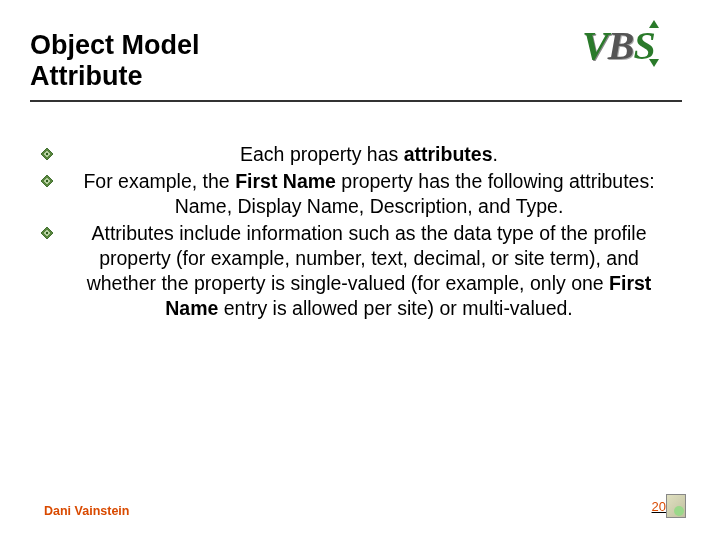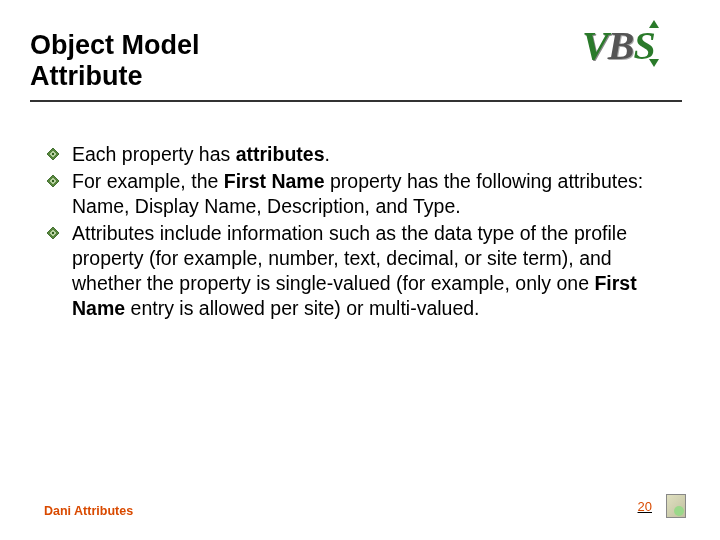--- a/index.html
+++ b/index.html
@@ -67,22 +67,23 @@
     position: absolute;
     right: -4px; bottom: 2px;
     width: 0; height: 0;
     border-left: 5px solid transparent;
     border-right: 5px solid transparent;
     border-top: 8px solid #2a7a2a;
   }
   .content {
     position: absolute;
     top: 142px;
-    left: 46px;
+    left: 40px;
     right: 48px;
+    text-align: center;
   }
   .bullet-list {
     list-style: none;
     padding: 0;
     margin: 0;
   }
   .bullet-item {
     display: flex;
     align-items: flex-start;
     margin-bottom: 2px;
@@ -113,21 +114,21 @@
   }
   .author {
     font-family: Verdana, Arial, sans-serif;
     font-weight: bold;
     font-size: 12.5px;
     color: #d94a00;
   }
   .page-area {
     display: flex;
     align-items: center;
-    gap: 14px;
+    gap: 0;
     text-decoration: underline;
   }
   .page-num {
     font-size: 13px;
     color: #d94a00;
   }
   .corner-icon {
     width: 18px;
     height: 22px;
     background: linear-gradient(135deg, #e0e0c0 0%, #c0c0a0 100%);
@@ -191,20 +192,20 @@
   <polygon points="7,3.2 10.8,7 7,10.8 3.2,7" fill="#c8e0b0" stroke="#2a5a1a" stroke-width="0.6"></polygon>
   <circle cx="7" cy="7" r="1.2" fill="#2a5a1a"></circle>
 </svg>
           </span>
           <span class="bullet-text"><span>Attributes include information such as the data type of the profile property (for example, number, text, decimal, or site term), and whether the property is single-valued (for example, only one </span><b>First Name</b><span> entry is allowed per site) or multi-valued.</span></span>
         </li>
       </ul>
   </div>
 
   <div class="footer">
-    <div class="author">Dani Attributes</div>
+    <div class="author">Dani Vainstein</div>
     <div class="page-area">
       <div class="page-num">20</div>
       <div class="corner-icon"></div>
     </div>
   </div>
 
 </div>
 
 </body></html>

